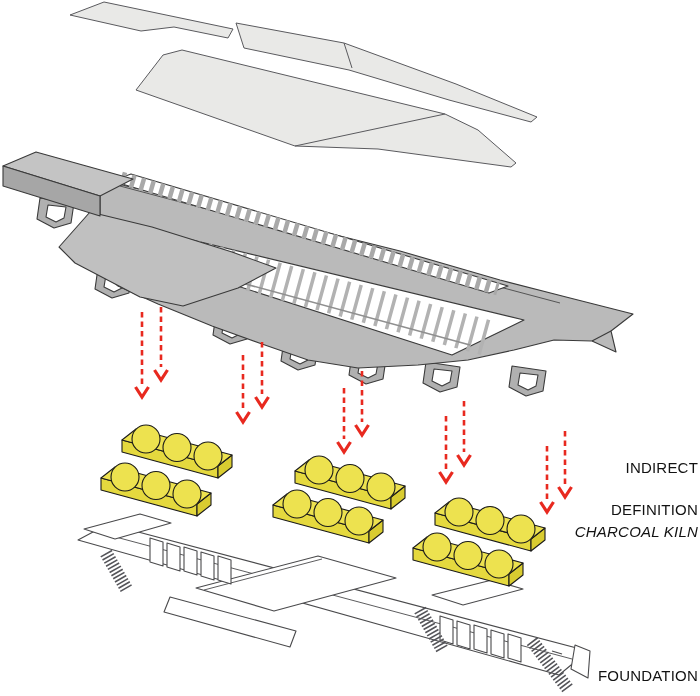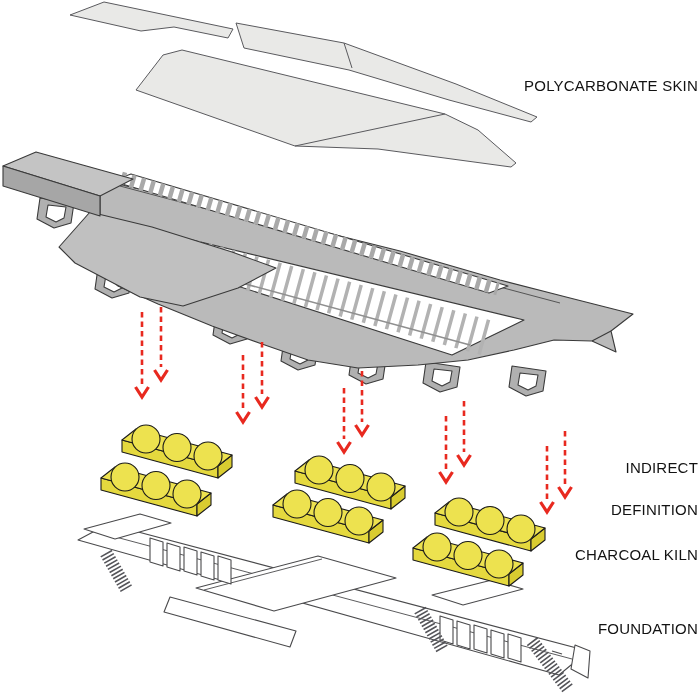--- a/index.html
+++ b/index.html
@@ -9,22 +9,22 @@
   }
   .stage svg{position:absolute;left:0;top:0;}
   .layer-label{
     position:absolute;right:2px;text-align:right;
     font-size:15px;line-height:15px;letter-spacing:0.2px;
     color:#121212;white-space:pre;
   }
   .lbl-skin{top:78px;}
   .lbl-roof{top:245px;}
   .lbl-indirect{top:433px;line-height:14px;}
-  .lbl-kiln{top:547px;}
-  .lbl-foundation{top:621px;}
+  .lbl-kiln{top:524px;font-style:italic;}
+  .lbl-foundation{top:668px;}
 </style>
 </head>
 <body>
 
 <div class="stage">
 
 <svg width="700" height="696" viewBox="0 0 700 696">
 
   <g fill="#E9E9E7" stroke="#5A5A5E" stroke-width="1" stroke-linejoin="round">
     <polygon points="70,15 104,2 233,29 228,38 174,27 141,31"></polygon>
@@ -206,20 +206,19 @@
       <line x1="547" y1="446" x2="547" y2="499" stroke-dasharray="5.5 4"></line>
           <path d="M540.5,502 L547,512 L553.5,502" stroke-width="3.2"></path>
         </g>
     <g>
       <line x1="565" y1="431" x2="565" y2="484" stroke-dasharray="5.5 4"></line>
           <path d="M558.5,487 L565,497 L571.5,487" stroke-width="3.2"></path>
         </g>
   </g>
 </svg>
 
-  <div class="layer-label lbl-skin">POLYCARBONATE SKIN</div>
   <div class="layer-label lbl-indirect">
     <div>INDIRECT</div>
     <div>DEFINITION</div>
   </div>
   <div class="layer-label lbl-kiln">CHARCOAL KILN</div>
   <div class="layer-label lbl-foundation">FOUNDATION</div>
 </div>
 
 </body></html>

